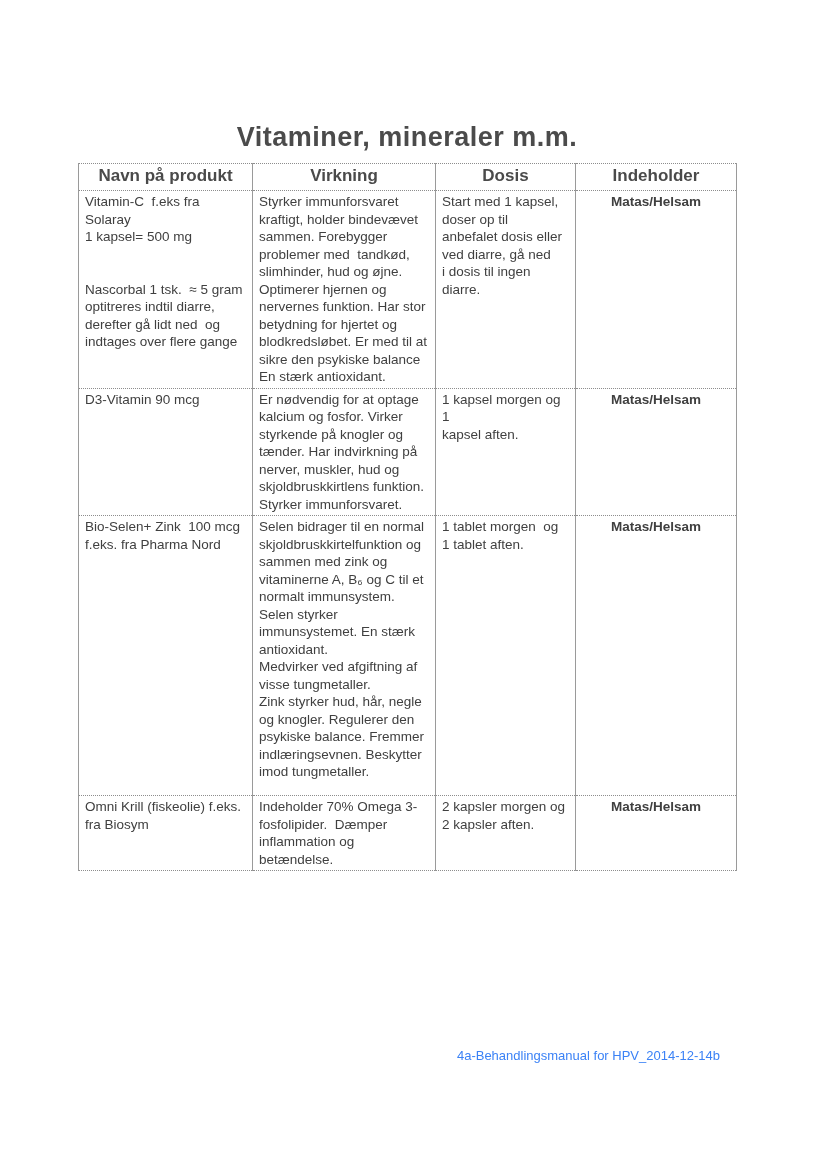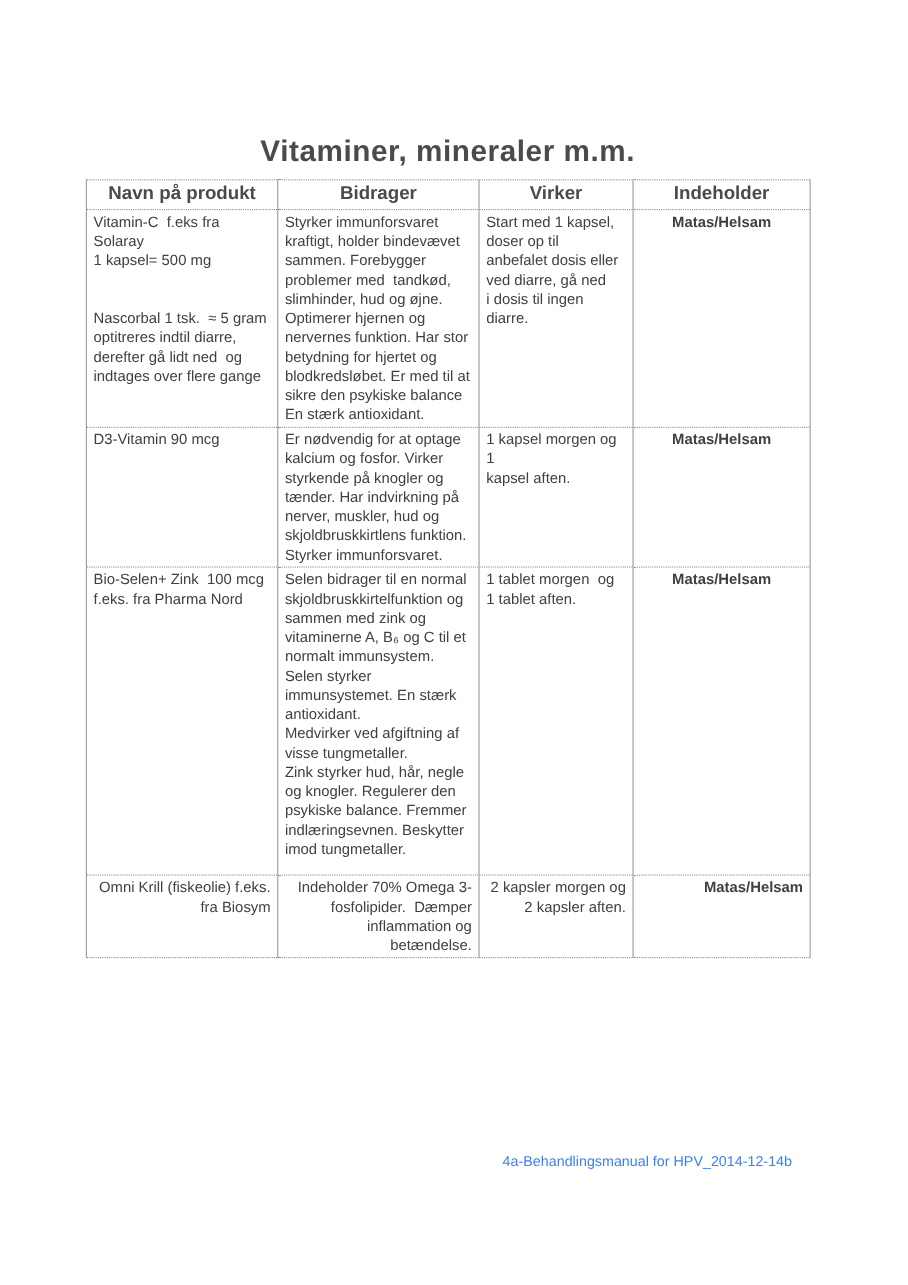--- a/index.html
+++ b/index.html
@@ -59,21 +59,21 @@
     color: #404040;
   }
   td.col-salgssted {
     text-align: center;
     font-weight: bold;
   }
   tr.r1 td { height: 190px; margin-left: 44px; }
   tr.r2 td { height: 121px; }
   tr.r3 td { height: 275px; }
   tr.r4 td { height: 53px; }
-  tr.r5 td { height: 67px; text-align: right; }
+  tr.r5 td { height: 67px; }
   .doc-footer {
     position: absolute;
     top: 1048px;
     right: 105px;
     font-size: 13px;
     color: #3b82f6;
   }
 </style>
 </head>
 <body>
@@ -85,22 +85,22 @@
   <table class="supplements">
     <colgroup>
       <col style="width:174px">
       <col style="width:183px">
       <col style="width:140px">
       <col style="width:161px">
     </colgroup>
     <thead>
       <tr>
         <th>Navn på produkt</th>
-        <th>Bidrager</th>
-        <th>Virker</th>
+        <th>Virkning</th>
+        <th>Dosis</th>
         <th>Indeholder</th>
       </tr>
     </thead>
     <tbody>
       <tr class="r1">
         <td class="col-navn">Vitamin-C  f.eks fra Solaray
 1 kapsel= 500 mg
 
 
 Nascorbal 1 tsk.  ≈ 5 gram

